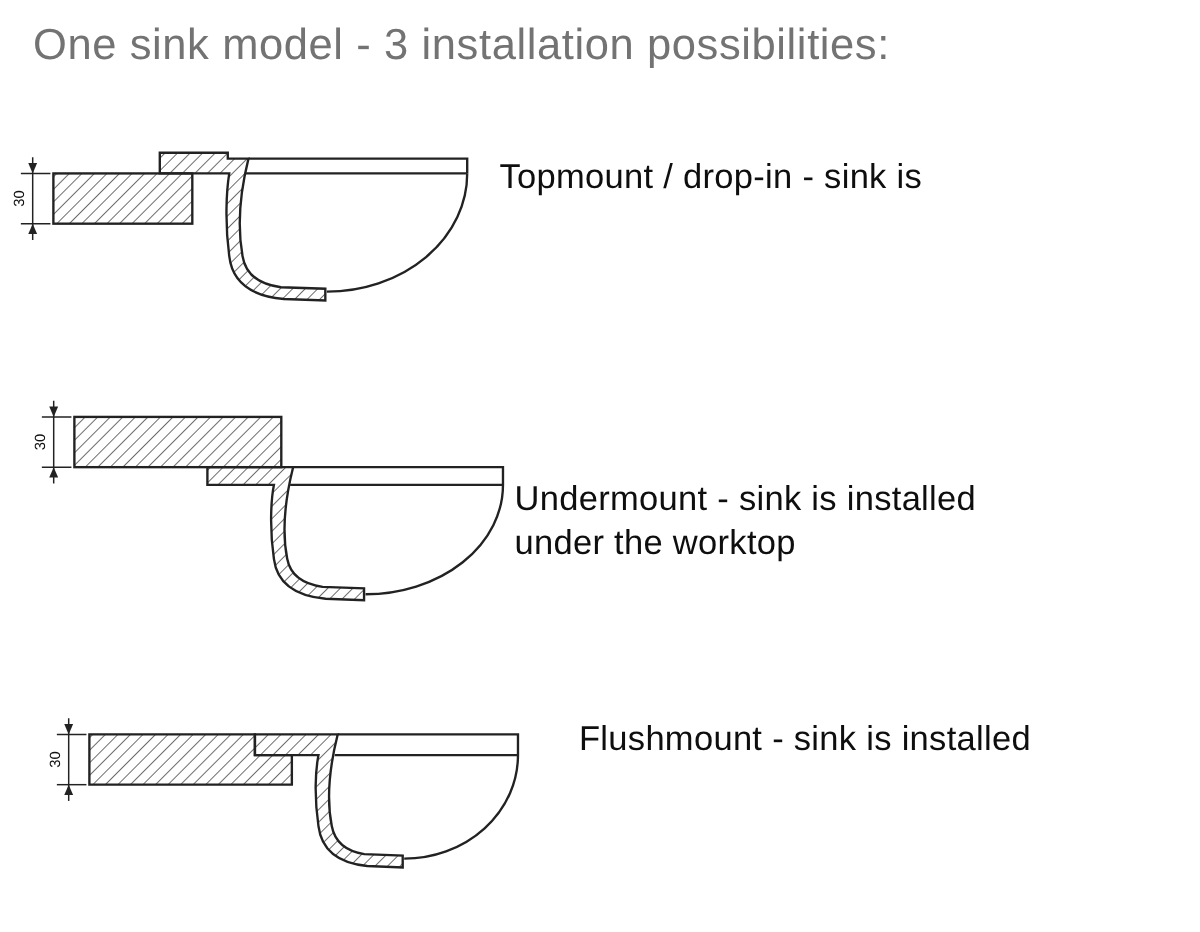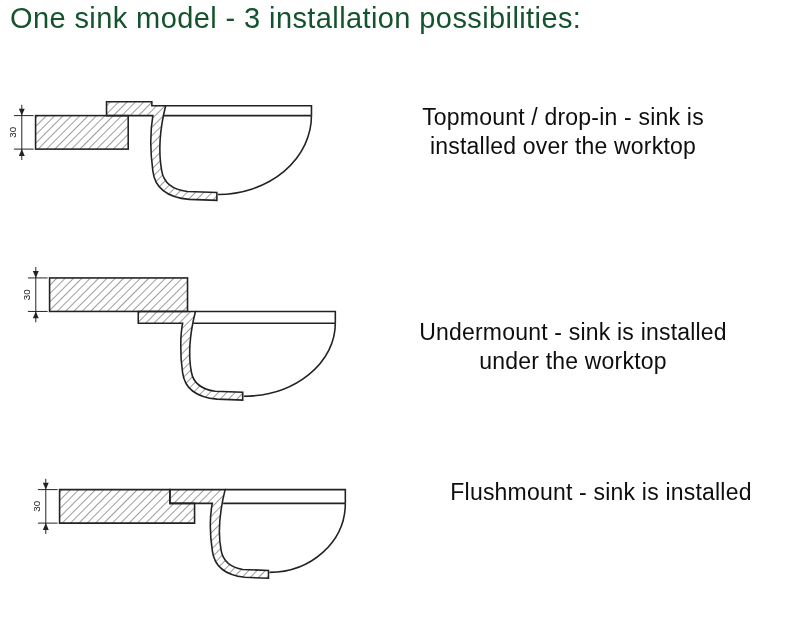--- a/index.html
+++ b/index.html
@@ -1,27 +1,27 @@
 <!DOCTYPE html>
 <html><head>
 <meta charset="utf-8">
 <style>
   html, body { margin:0; padding:0; background:#ffffff; }
   body { font-family:"Liberation Sans", sans-serif; color:#101010; }
   .page { position:relative; width:800px; height:621px; background:#ffffff; overflow:hidden; }
   .title {
-    position:absolute; left:10px; top:2px; margin:0;
-    font-size:29px; font-weight:400; letter-spacing:0.4px; color:#14532d;
+    position:absolute; left:10px; top:2px; margin:12px;
+    font-size:29px; font-weight:400; letter-spacing:0.4px; color:#737373;
   }
   .fig { position:absolute; }
   .fig1 { left:8px;  top:78px;  }
   .fig2 { left:22px; top:262px; }
   .fig3 { left:32px; top:452px; }
   .txt { position:absolute; font-size:23px; line-height:1.25; color:#0e0e0e; letter-spacing:0.2px; }
-  .txt span { display:block;text-align:center; }
+  .txt span { display:block; }
   .txt1 { left:333px; top:103px; width:460px; }
   .txt2 { left:343px; top:318px; width:460px; }
   .txt3 { left:386px; top:478px; width:430px; }
   .fig text { font-family:"Liberation Sans", sans-serif; }
 </style>
 </head>
 <body>
 
 <div class="page">
 
@@ -47,21 +47,20 @@
              L212,124 L184,123 Q150,120 147,94
              C144,72 145,50 147,38 Z" fill="url(#h1)" stroke="#222" stroke-width="1.6"></path>
     <g fill="none" stroke="#222" stroke-width="1.6">
       <path d="M160,28 L308,28 L308,38"></path>
       <line x1="158" y1="38" x2="308" y2="38"></line>
       <path d="M308,38 A95,80 0 0 1 213,118"></path>
     </g>
   </svg>
   <div class="txt txt1">
     <span>Topmount / drop-in - sink is</span>
-    <span>installed over the worktop</span>
   </div>
 
   <svg class="fig fig2" viewBox="0 0 340 160" width="335" height="158" xmlns="http://www.w3.org/2000/svg">
     <defs>
       <pattern id="h2" width="6" height="6" patternUnits="userSpaceOnUse" patternTransform="rotate(45)">
         <line x1="0" y1="0" x2="0" y2="6" stroke="#3a3a3a" stroke-width="1"></line>
       </pattern>
     </defs>
     <g stroke="#222" stroke-width="1">
       <line x1="6" y1="16" x2="26" y2="16"></line>

